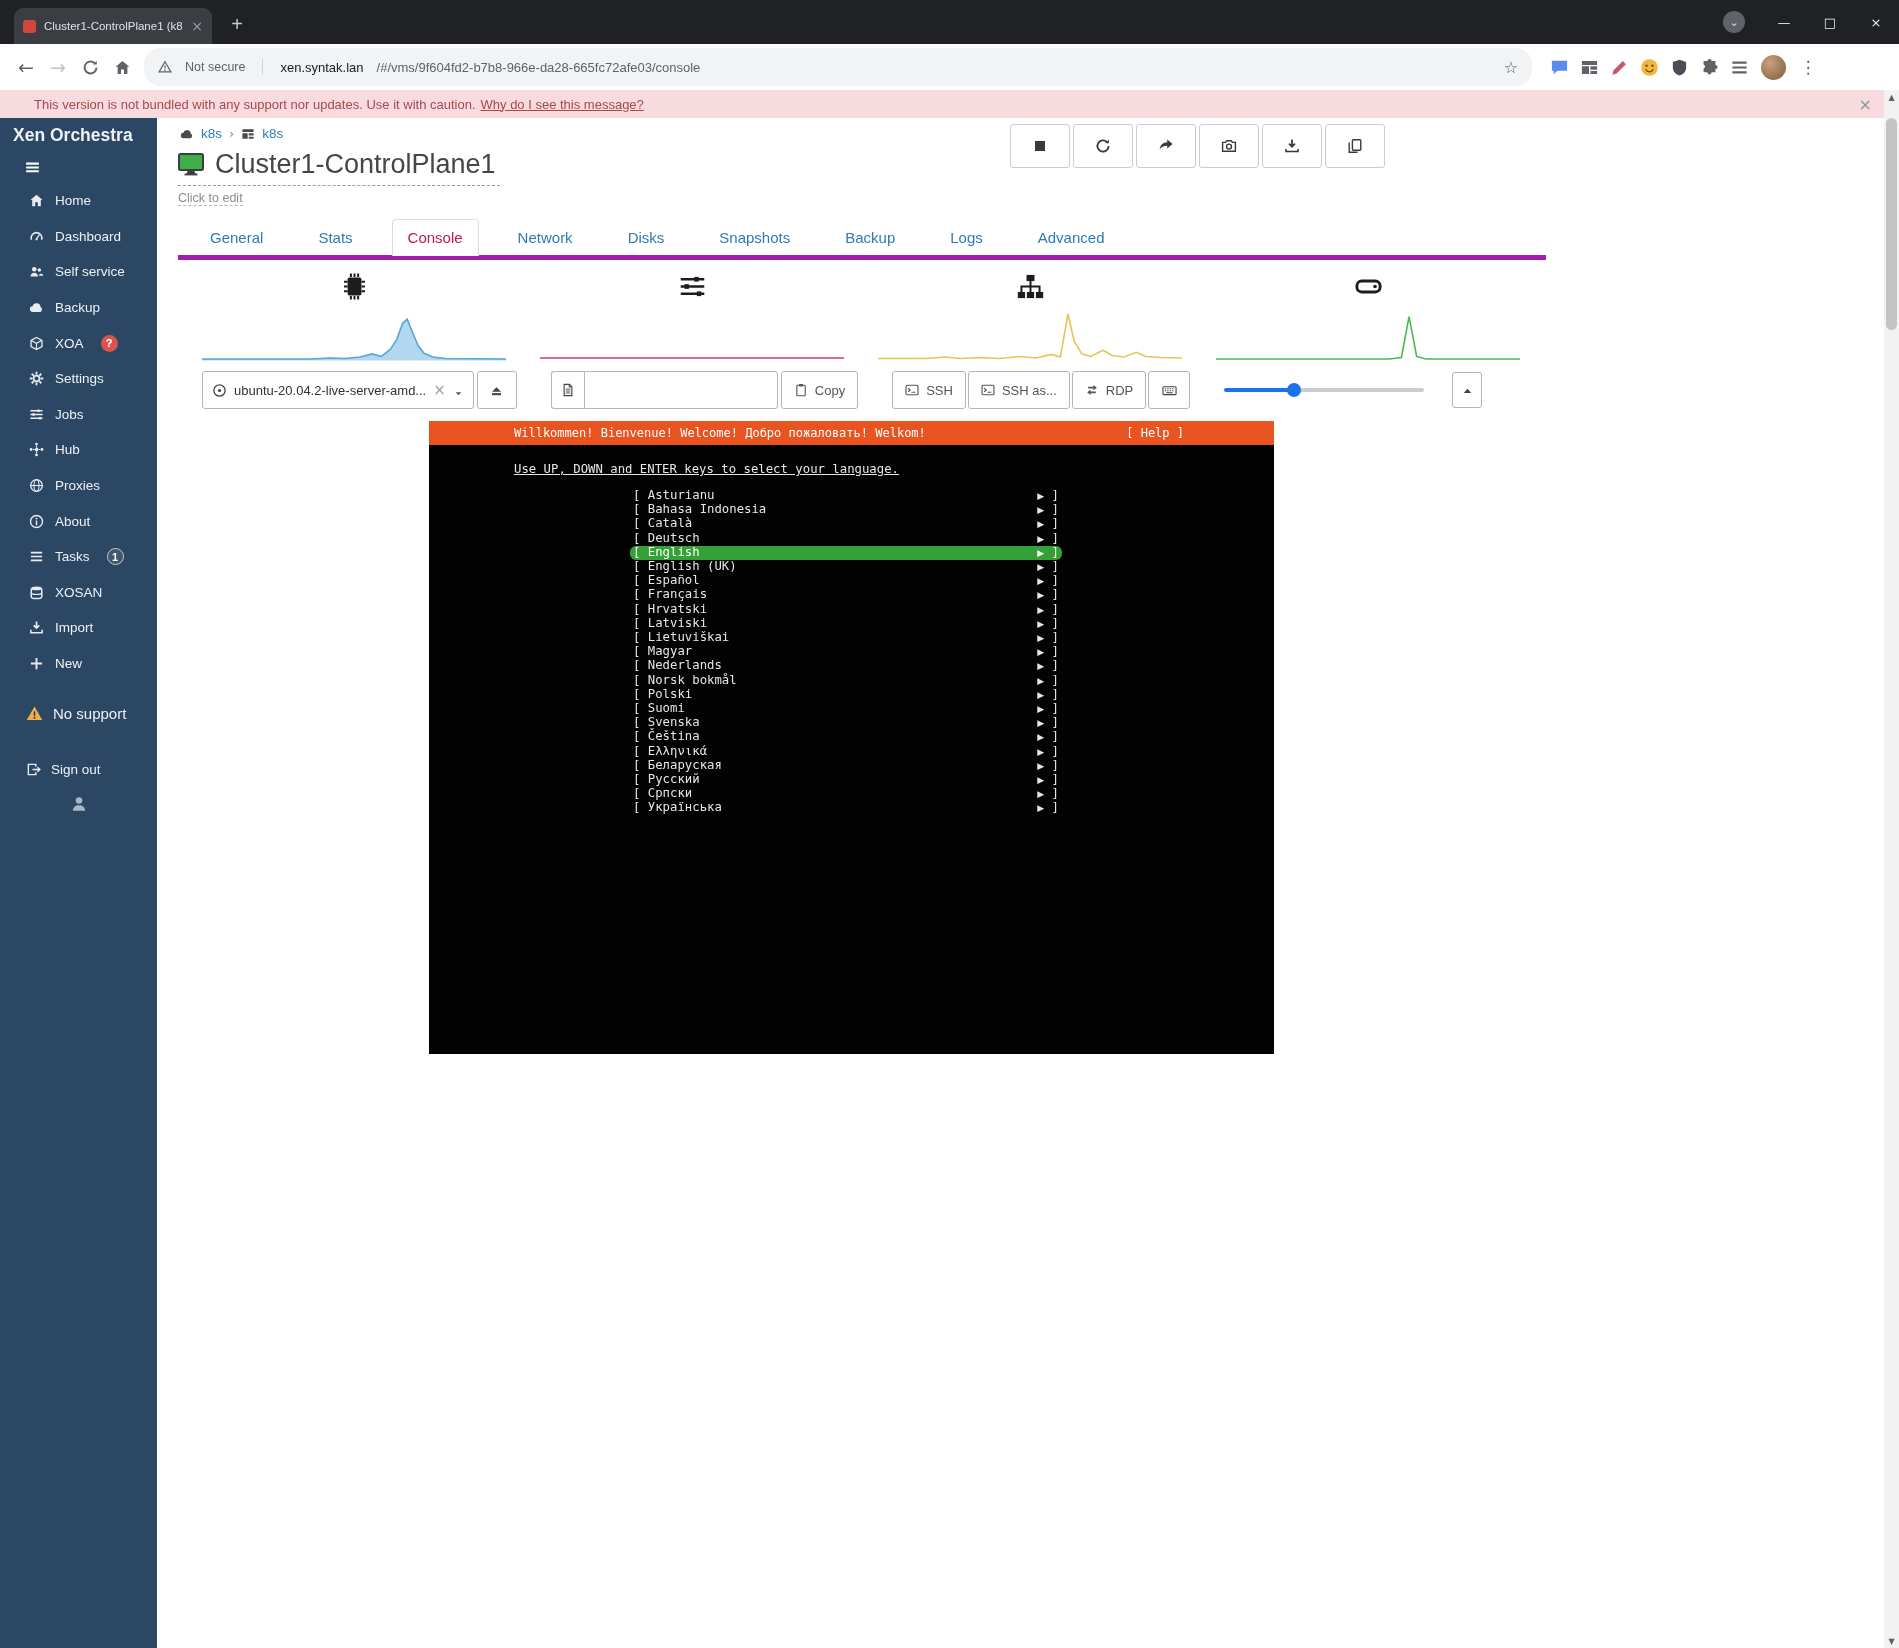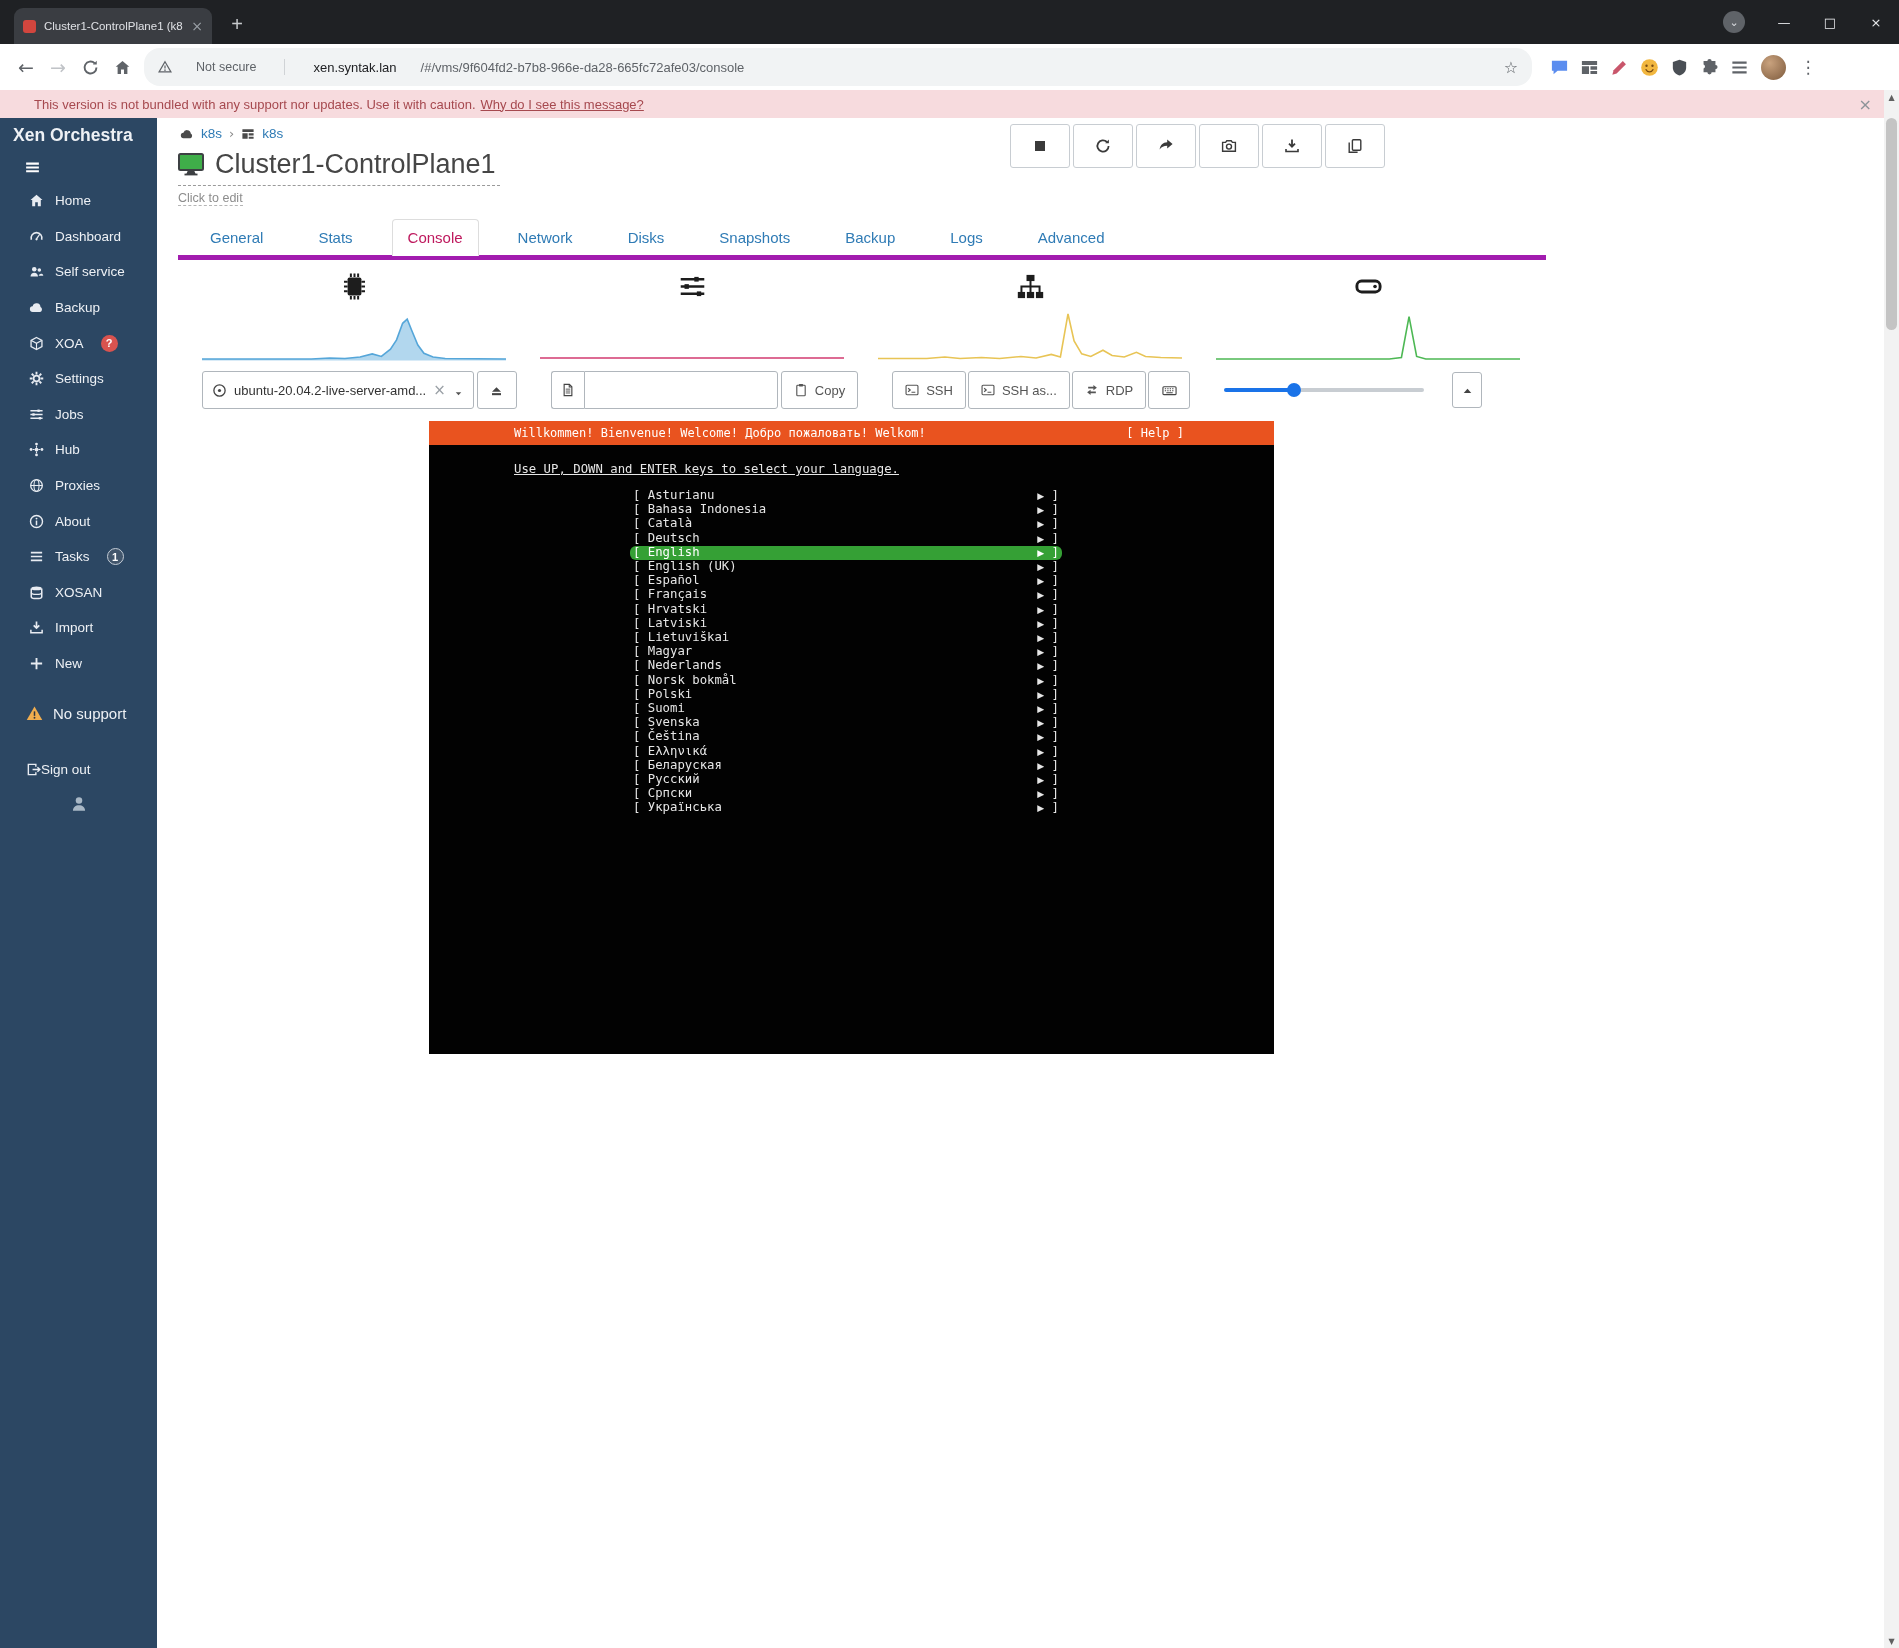--- a/index.html
+++ b/index.html
@@ -16,21 +16,21 @@
   .newtab { position:absolute; left:224px; top:11px; width:26px; height:26px; color:#c7cacd; font-size:20px; display:flex; align-items:center; justify-content:center; border-radius:50%; cursor:pointer; }
   .win-controls { position:absolute; right:0; top:0; height:44px; display:flex; align-items:center; }
   .win-status { width:22px; height:22px; border-radius:50%; background:#5f6368; color:#dadce0; font-size:11px; display:flex; align-items:center; justify-content:center; margin-right:16px; font-family:"DejaVu Sans",sans-serif; }
   .win-btn { width:46px; height:44px; display:flex; align-items:center; justify-content:center; color:#e8eaed; font-size:13px; cursor:pointer; font-family:"DejaVu Sans",sans-serif; }
 
   
   .toolbar { position:absolute; left:0; top:44px; width:100%; height:46px; background:#fff; display:flex; align-items:center; padding:0 10px; }
   .nav-ico { width:32px; height:32px; display:flex; align-items:center; justify-content:center; color:#5f6368; font-size:19px; border-radius:50%; cursor:pointer; flex:none; font-family:"DejaVu Sans",sans-serif; }
   .nav-ico svg { width:17px; height:17px; }
   .nav-ico.disabled { color:#c0c3c7; }
-  .omnibox { height:38px; background:#f1f3f4; border-radius:16px; width:1388px; flex:none; display:flex; align-items:center; padding:0 14px; gap:24px; margin-left:6px; font-size:13px; cursor:text; }
+  .omnibox { height:38px; background:#f1f3f4; border-radius:16px; width:1388px; flex:none; display:flex; align-items:center; padding:0 14px; gap:13px; margin-left:6px; font-size:13px; cursor:text; }
   .omni-warn { width:14px; height:14px; color:#5f6368; flex:none; }
   .omni-warn svg { width:14px; height:14px; }
   .sec-label { color:#5f6368; font-size:12.5px; }
   .omni-sep { width:1px; height:16px; background:#d0d3d6; margin:0 4px; }
   .url-host { color:#202124; }
   .url-path { color:#5f6368; }
   .omni-star { margin-left:auto; color:#5f6368; font-size:16px; cursor:pointer; font-family:"DejaVu Sans",sans-serif; }
   .ext-row { display:flex; align-items:center; gap:11px; margin-left:18px; }
   .ext-ico { width:19px; height:19px; color:#5f6368; cursor:pointer; }
   .ext-ico svg { width:19px; height:19px; }
@@ -50,21 +50,21 @@
   .s-nav { margin-top:7px; }
   .s-item { display:flex; align-items:center; height:35.6px; padding-left:29px; gap:11px; font-size:13.5px; cursor:pointer; white-space:nowrap; }
   .s-ico { width:15px; height:15px; flex:none; color:#e8ecf2; }
   .s-ico svg { width:15px; height:15px; display:block; }
   .badge { margin-left:6px; width:17px; height:17px; border-radius:50%; font-size:11px; font-weight:bold; display:flex; align-items:center; justify-content:center; }
   .badge.red { background:#d9534f; color:#fff; }
   .badge.dark { background:#42566c; color:#fff; border:1px solid #c3ccd6; }
   .s-warnrow { display:flex; align-items:center; gap:10px; padding-left:26px; margin-top:24px; font-size:15px; cursor:pointer; }
   .s-warnrow .s-ico { color:#f0ad4e; width:17px; height:17px; }
   .s-warnrow .s-ico svg { width:17px; height:17px; }
-  .s-signout { display:flex; align-items:center; gap:0; padding-left:26px; margin-top:40px; font-size:13.5px; cursor:pointer; }
+  .s-signout { display:flex; align-items:center; gap:10px; padding-left:26px; margin-top:40px; font-size:13.5px; cursor:pointer; }
   .s-avatar { margin-top:18px; display:flex; justify-content:center; color:#a9b8c6; }
   .s-avatar svg { width:18px; height:18px; }
 
   
   .main { position:absolute; left:157px; top:118px; width:1389px; bottom:0; background:#fff; padding:8px 0 0 21px; }
   .crumbs { display:flex; align-items:center; gap:7px; font-size:13.5px; color:#555; padding-left:2px; }
   .crumbs a { color:var(--link-blue,#2f7bb5); text-decoration:none; cursor:pointer; }
   .crumb-ico { width:14px; height:14px; color:#4a4a4a; }
   .crumb-ico svg { width:14px; height:14px; display:block; }
   .crumb-sep { color:#888; font-size:13px; font-family:"DejaVu Sans",sans-serif; }

